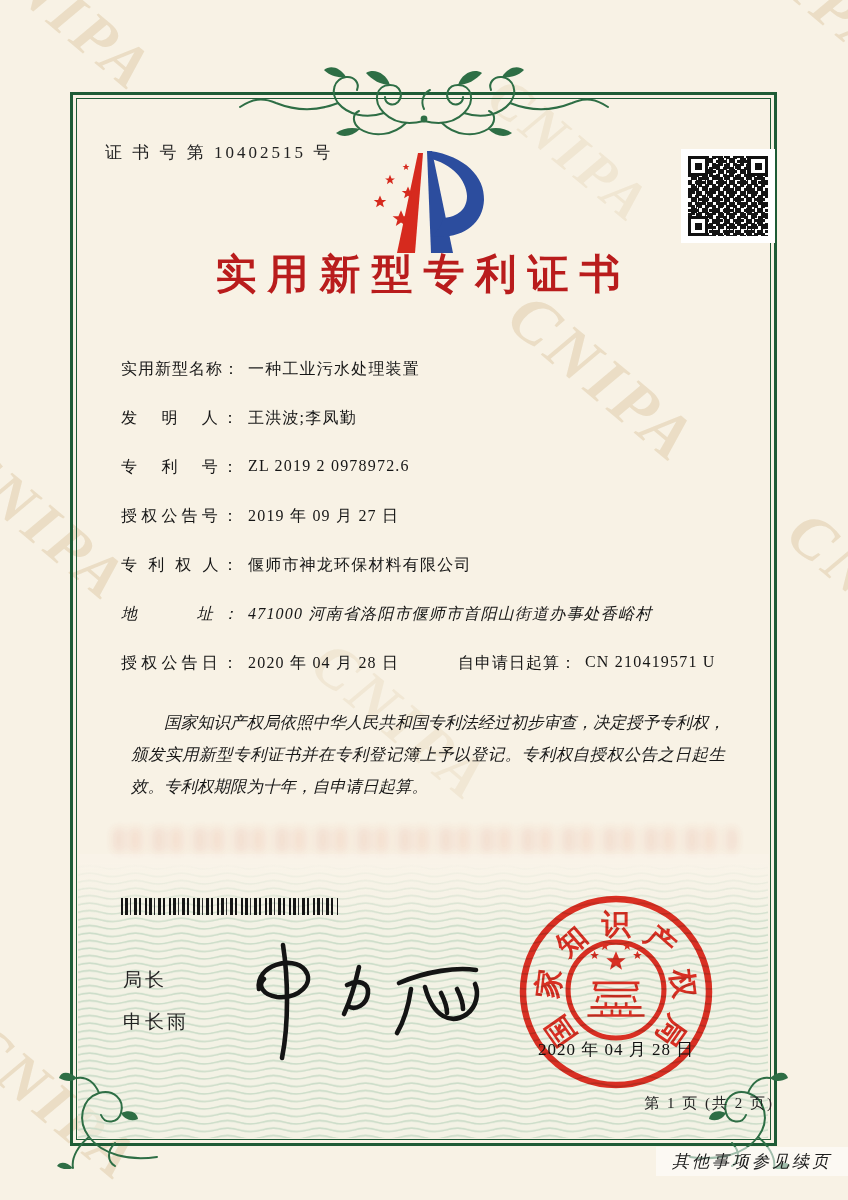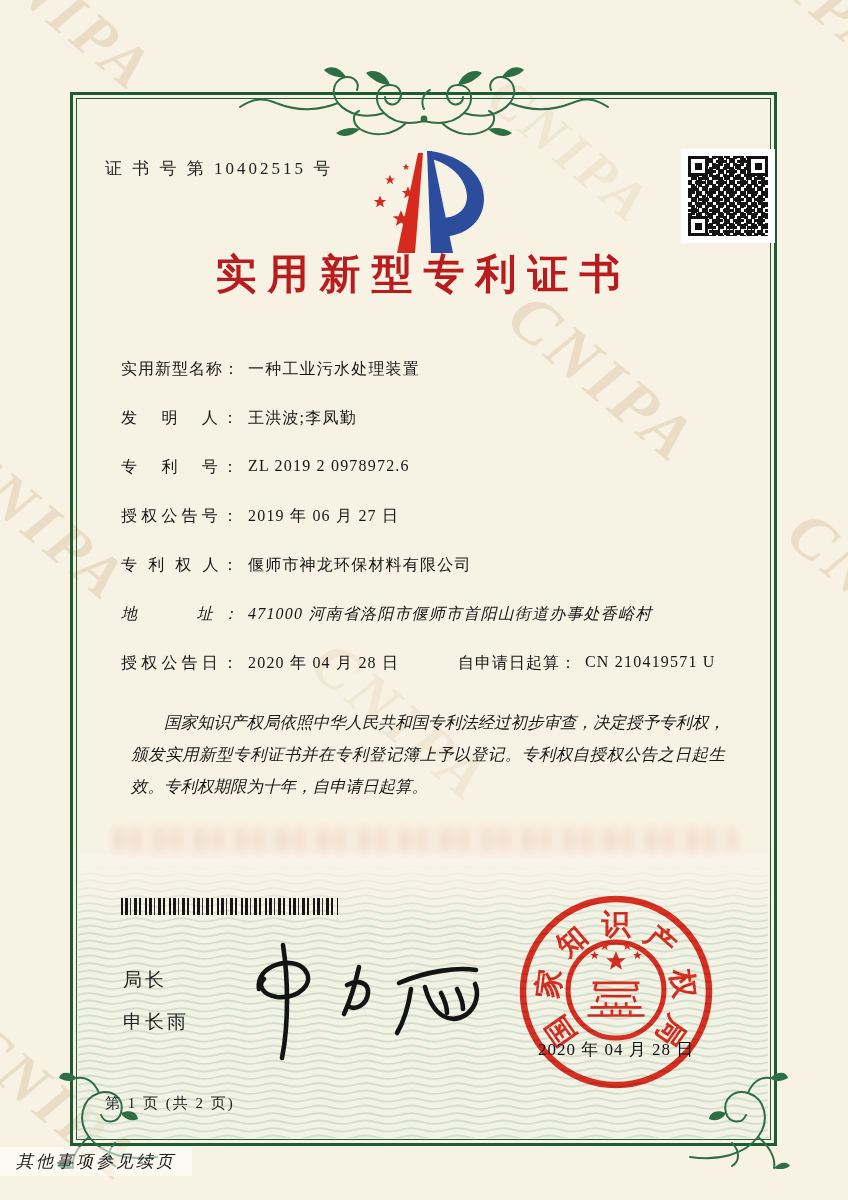--- a/index.html
+++ b/index.html
@@ -32,21 +32,21 @@
   }
   .frame-inner{position:absolute;inset:3px;border:1.5px solid #1e5c36;pointer-events:none;}
   .waves{position:absolute;left:5px;right:5px;bottom:5px;height:282px;}
   .waves-fade{position:absolute;left:5px;right:5px;bottom:217px;height:72px;
     background:linear-gradient(180deg,#f9f3e8 12%,rgba(249,243,232,0));}
   .orn-top{position:absolute;left:50%;top:-38px;transform:translateX(-50%);width:380px;height:102px;}
   .orn-corner{position:absolute;width:106px;height:106px;bottom:-26px;}
   .orn-bl{left:-16px;}
   .orn-br{right:-16px;transform:scaleX(-1);}
   
-  .cert-no{position:absolute;left:32px;top:46px;font-size:17px;letter-spacing:3px;color:#222;margin-top:16px;}
+  .cert-no{position:absolute;left:32px;top:46px;font-size:17px;letter-spacing:3px;color:#222;}
   .logo{position:absolute;left:288px;top:48px;width:132px;height:120px;}
   .qr{position:absolute;left:608px;top:54px;width:94px;height:94px;background:#fff;}
   .qr-noise{position:absolute;inset:7px;
     background-image:
       repeating-conic-gradient(#141414 0 25%,transparent 0 50%),
       repeating-conic-gradient(#141414 0 25%,transparent 0 50%);
     background-size:7px 7px,11px 11px;background-position:0 0,3px 2px;}
   .finder{position:absolute;width:20px;height:20px;border:3.2px solid #111;background:#fff;box-sizing:border-box;}
   .finder::after{content:"";position:absolute;inset:3.5px;background:#111;}
   .finder.tl{left:7px;top:7px;}
@@ -89,24 +89,24 @@
   .seal-ring{position:absolute;inset:0;}
   .seal-char{
     position:absolute;left:50%;top:50%;width:32px;height:32px;margin:-16px 0 0 -16px;
     display:flex;align-items:center;justify-content:center;
     font-size:29px;font-weight:700;color:#e02418;
     transform:rotate(var(--a)) translateY(-67px);
   }
   .emblem{position:absolute;left:48px;top:40px;width:102px;height:110px;}
   .seal-date{position:absolute;left:440px;top:943px;width:206px;text-align:center;
     font-size:17px;letter-spacing:1px;color:#111;z-index:6;}
-  .page-info{position:absolute;left:0;right:0;top:999px;text-align:left;
-    font-size:15px;letter-spacing:2px;color:#222;padding-left:32px;}
-  
-  .continuation{position:absolute;left:0;right:0;top:1147px;text-align:left;z-index:3;}
+  .page-info{position:absolute;left:0;right:0;top:999px;text-align:right;
+    font-size:15px;letter-spacing:2px;color:#222;}
+  
+  .continuation{position:absolute;left:0;right:0;top:1147px;text-align:right;z-index:3;}
   .continuation span{display:inline-block;background:rgba(255,255,255,.55);
     padding:3px 16px;font-size:17px;font-style:italic;letter-spacing:3px;color:#1c1c1c;}
   .orn-stroke{stroke:#2e6e45;fill:none;stroke-width:2;stroke-linecap:round;}
   .orn-fill{fill:#2e6e45;stroke:none;}
 </style>
 </head>
 <body>
 
 <svg width="0" height="0" style="position:absolute" aria-hidden="true">
   <defs>
@@ -199,21 +199,21 @@
     <div class="row r1">
       <span class="flabel">实用新型名称：</span><span class="fvalue">一种工业污水处理装置</span>
     </div>
     <div class="row r2">
       <span class="flabel">发　明　人：</span><span class="fvalue">王洪波;李凤勤</span>
     </div>
     <div class="row r3">
       <span class="flabel">专　利　号：</span><span class="fvalue">ZL 2019 2 0978972.6</span>
     </div>
     <div class="row r4">
-      <span class="flabel">授权公告号：</span><span class="fvalue">2019 年 06 月 27 日</span>
+      <span class="flabel">授权公告号：</span><span class="fvalue">2019 年 09 月 27 日</span>
     </div>
     <div class="row r5">
       <span class="flabel">专 利 权 人：</span><span class="fvalue">偃师市神龙环保材料有限公司</span>
     </div>
     <div class="row r6">
       <span class="flabel">地　　址：</span><span class="fvalue">471000 河南省洛阳市偃师市首阳山街道办事处香峪村</span>
     </div>
     <div class="row r7">
       <span class="flabel">授权公告日：</span><span class="fvalue">2020 年 04 月 28 日</span>
       <span class="col2">

